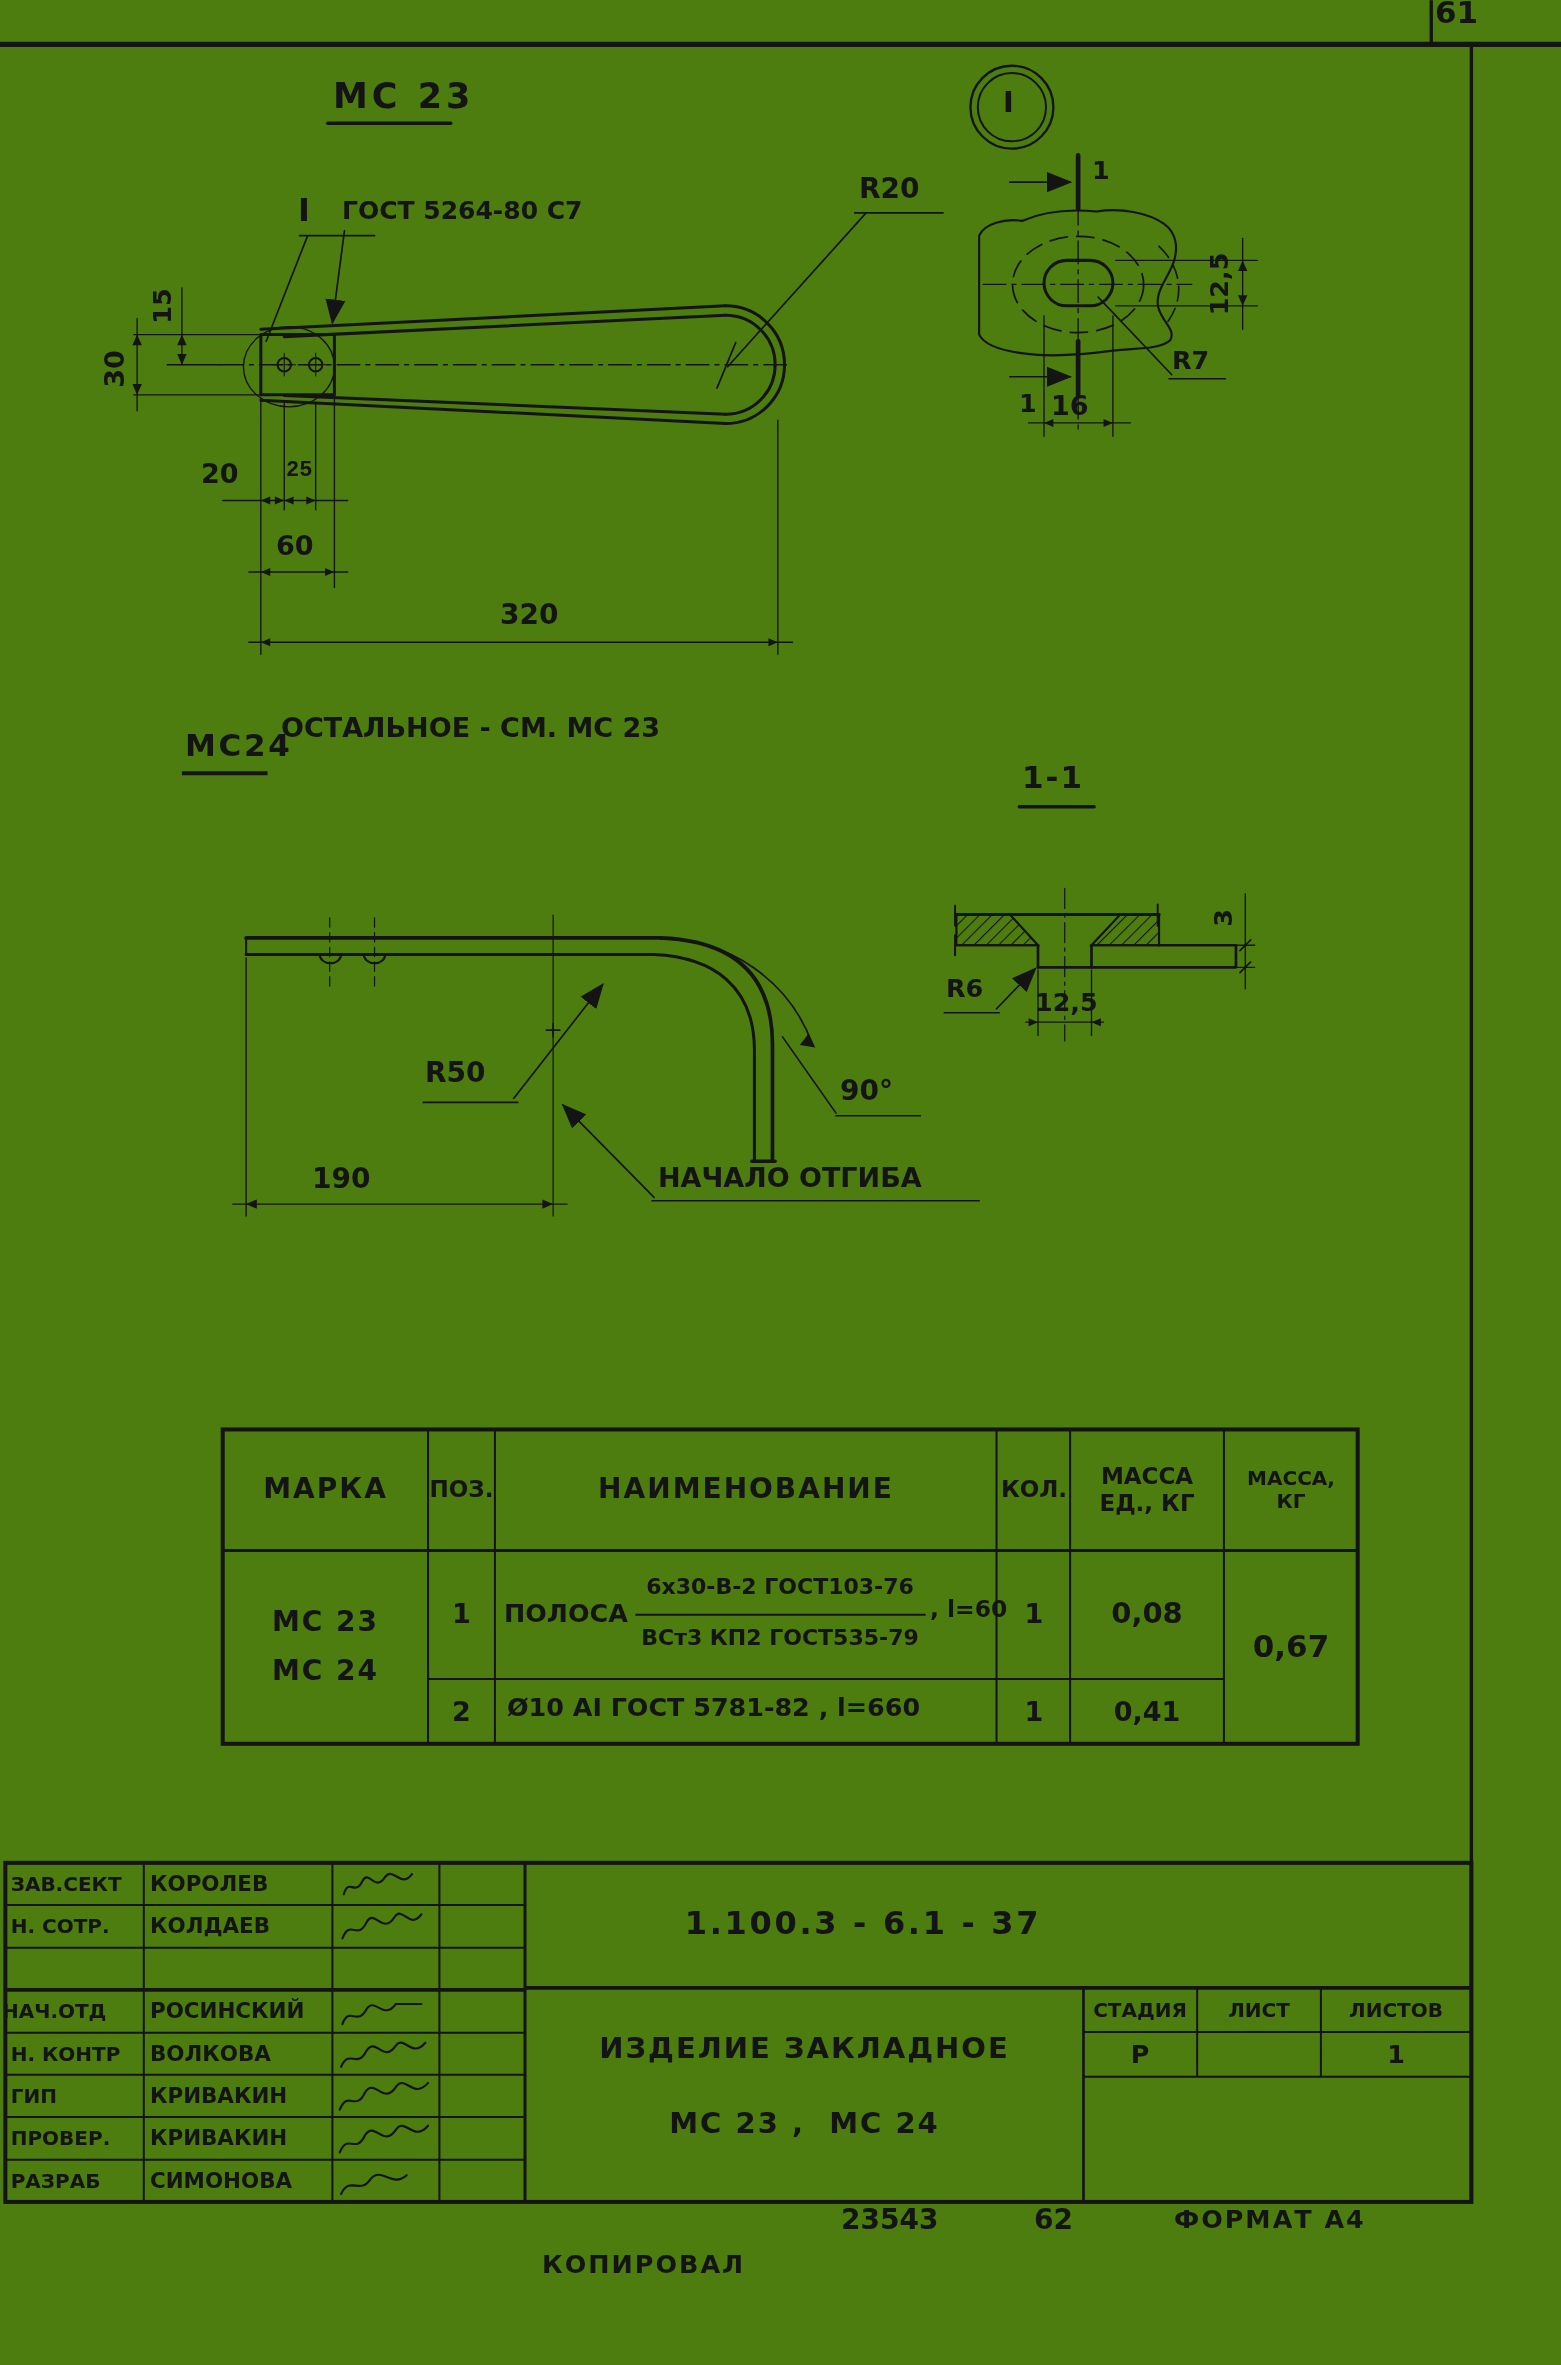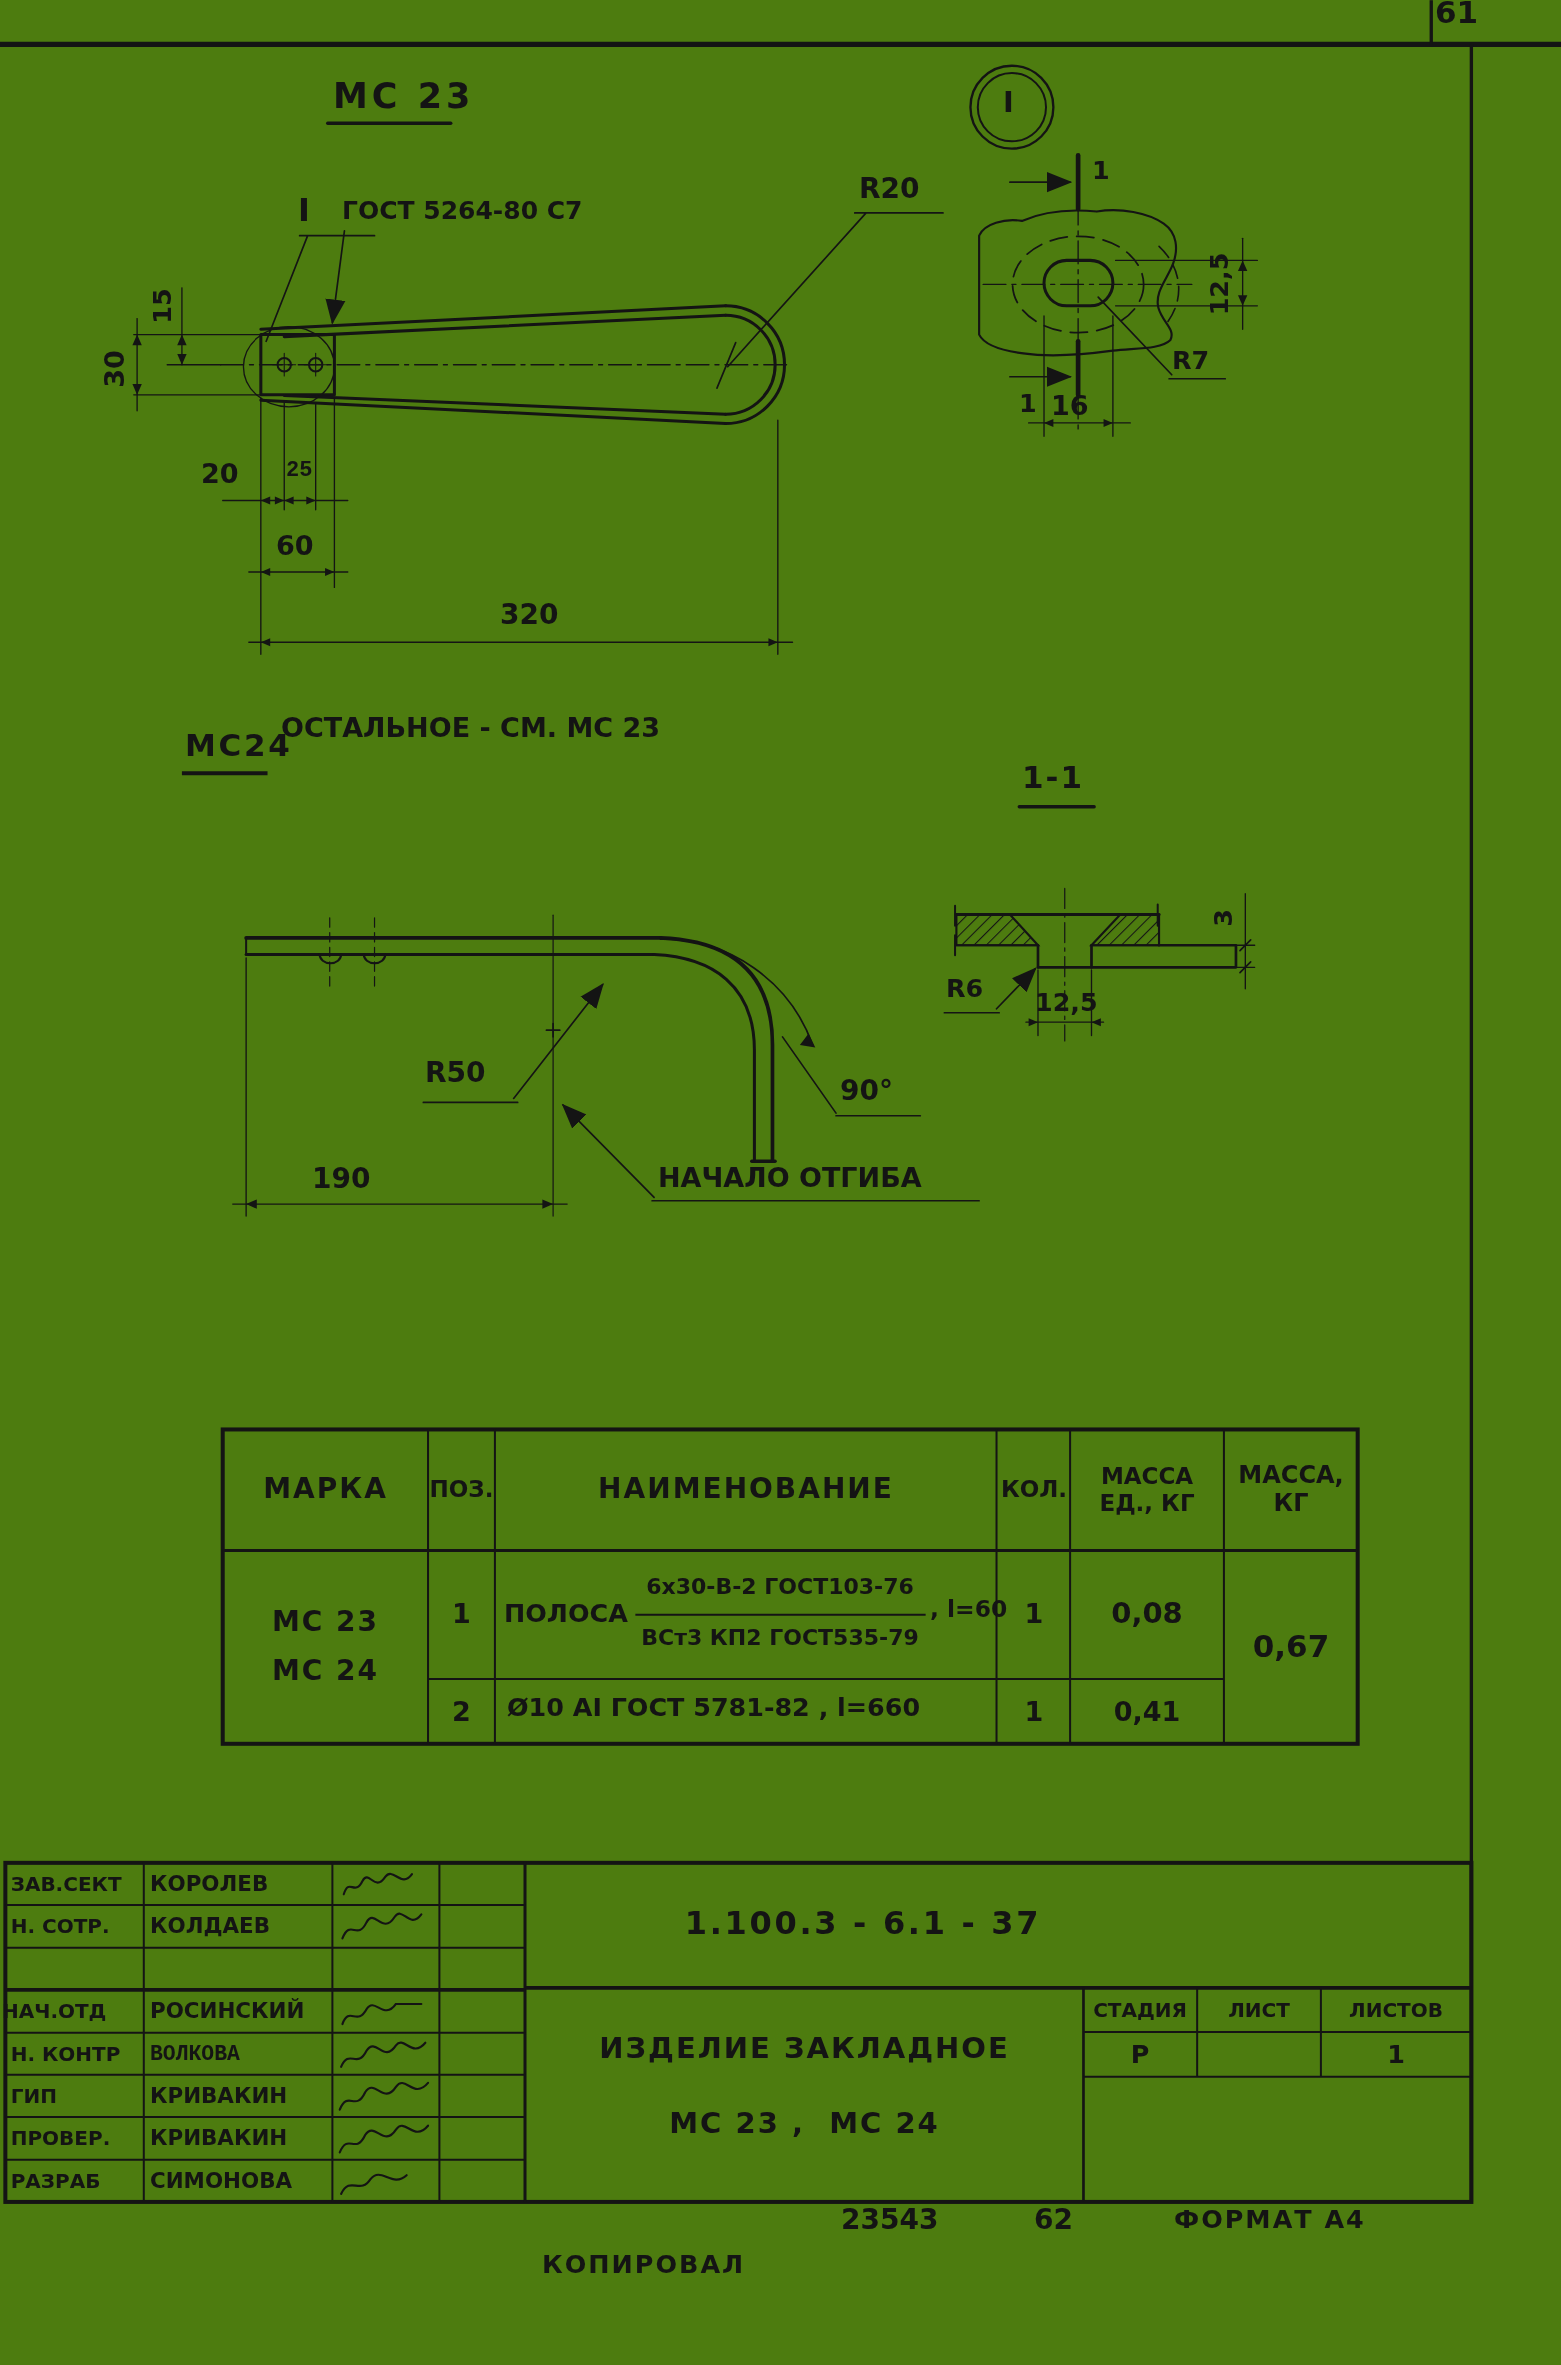--- a/index.html
+++ b/index.html
@@ -248,21 +248,21 @@
   <div class="rotc" style="left:1223px;top:918px;font-size:25.4px;">3</div>
 
   <div class="box" style="left:223px;top:1429px;width:205px;height:121px;font-size:28px;letter-spacing:2px;">МАРКА</div>
   <div class="box" style="left:428px;top:1429px;width:67px;height:121px;font-size:23px;">ПОЗ.</div>
   <div class="box" style="left:495px;top:1429px;width:502px;height:121px;font-size:28px;letter-spacing:2px;">НАИМЕНОВАНИЕ</div>
   <div class="box" style="left:997px;top:1429px;width:74px;height:121px;font-size:23px;">КОЛ.</div>
   <div class="box col" style="left:1070px;top:1429px;width:154px;height:121px;font-size:23px;">
     <span>МАССА</span>
     <span>ЕД., КГ</span>
   </div>
-  <div class="box col" style="left:1224px;top:1429px;width:134px;height:121px;font-size:24px;">
+  <div class="box col" style="left:1224px;top:1429px;width:134px;height:121px;font-size:20px;">
     <span>МАССА,</span>
     <span>КГ</span>
   </div>
 
   <div class="box col" style="left:223px;top:1550px;width:205px;height:193px;font-size:28px;gap:17.4px;letter-spacing:2px;">
     <span>МС 23</span>
     <span>МС 24</span>
   </div>
   <div class="box" style="left:428px;top:1550px;width:67px;height:128px;font-size:27px;">1</div>
   <div class="t" style="left:504px;top:1601px;font-size:25.4px;">ПОЛОСА</div>
@@ -280,21 +280,21 @@
 
   <div class="box left" style="left:10.7px;top:1863px;width:131px;height:42px;font-size:20px;">ЗАВ.СЕКТ</div>
   <div class="box left" style="left:150px;top:1863px;width:181px;height:42px;font-size:21.4px;">КОРОЛЕВ</div>
   <div class="box left" style="left:10.7px;top:1905px;width:131px;height:43px;font-size:20px;">Н. СОТР.</div>
   <div class="box left" style="left:150px;top:1905px;width:181px;height:43px;font-size:21.4px;">КОЛДАЕВ</div>
   <div class="box left" style="left:10.7px;top:1948px;width:131px;height:42px;font-size:20px;"></div>
   <div class="box left" style="left:150px;top:1948px;width:181px;height:42px;font-size:21.4px;"></div>
   <div class="box left" style="left:2px;top:1990px;width:131px;height:43px;font-size:20px;">НАЧ.ОТД</div>
   <div class="box left" style="left:150px;top:1990px;width:181px;height:43px;font-size:21.4px;">РОСИНСКИЙ</div>
   <div class="box left" style="left:10.7px;top:2033px;width:131px;height:42px;font-size:20px;">Н. КОНТР</div>
-  <div class="box left" style="left:150px;top:2033px;width:181px;height:42px;font-size:21.4px;font-family:Liberation Mono, monospace;">ВОЛКОВА</div>
+  <div class="box left" style="left:150px;top:2033px;width:181px;height:42px;font-size:21.4px;">ВОЛКОВА</div>
   <div class="box left" style="left:10.7px;top:2075px;width:131px;height:42px;font-size:20px;">ГИП</div>
   <div class="box left" style="left:150px;top:2075px;width:181px;height:42px;font-size:21.4px;">КРИВАКИН</div>
   <div class="box left" style="left:10.7px;top:2117px;width:131px;height:43px;font-size:20px;">ПРОВЕР.</div>
   <div class="box left" style="left:150px;top:2117px;width:181px;height:43px;font-size:21.4px;">КРИВАКИН</div>
   <div class="box left" style="left:10.7px;top:2160px;width:131px;height:42px;font-size:20px;">РАЗРАБ</div>
   <div class="box left" style="left:150px;top:2160px;width:181px;height:42px;font-size:21.4px;">СИМОНОВА</div>
 
   <div class="box" style="left:562px;top:1866px;width:602px;height:114px;font-size:32px;letter-spacing:2.7px;">1.100.3 - 6.1 - 37</div>
 
   <div class="box" style="left:532px;top:2026px;width:545px;height:45px;font-size:29px;letter-spacing:2px;">ИЗДЕЛИЕ ЗАКЛАДНОЕ</div>

